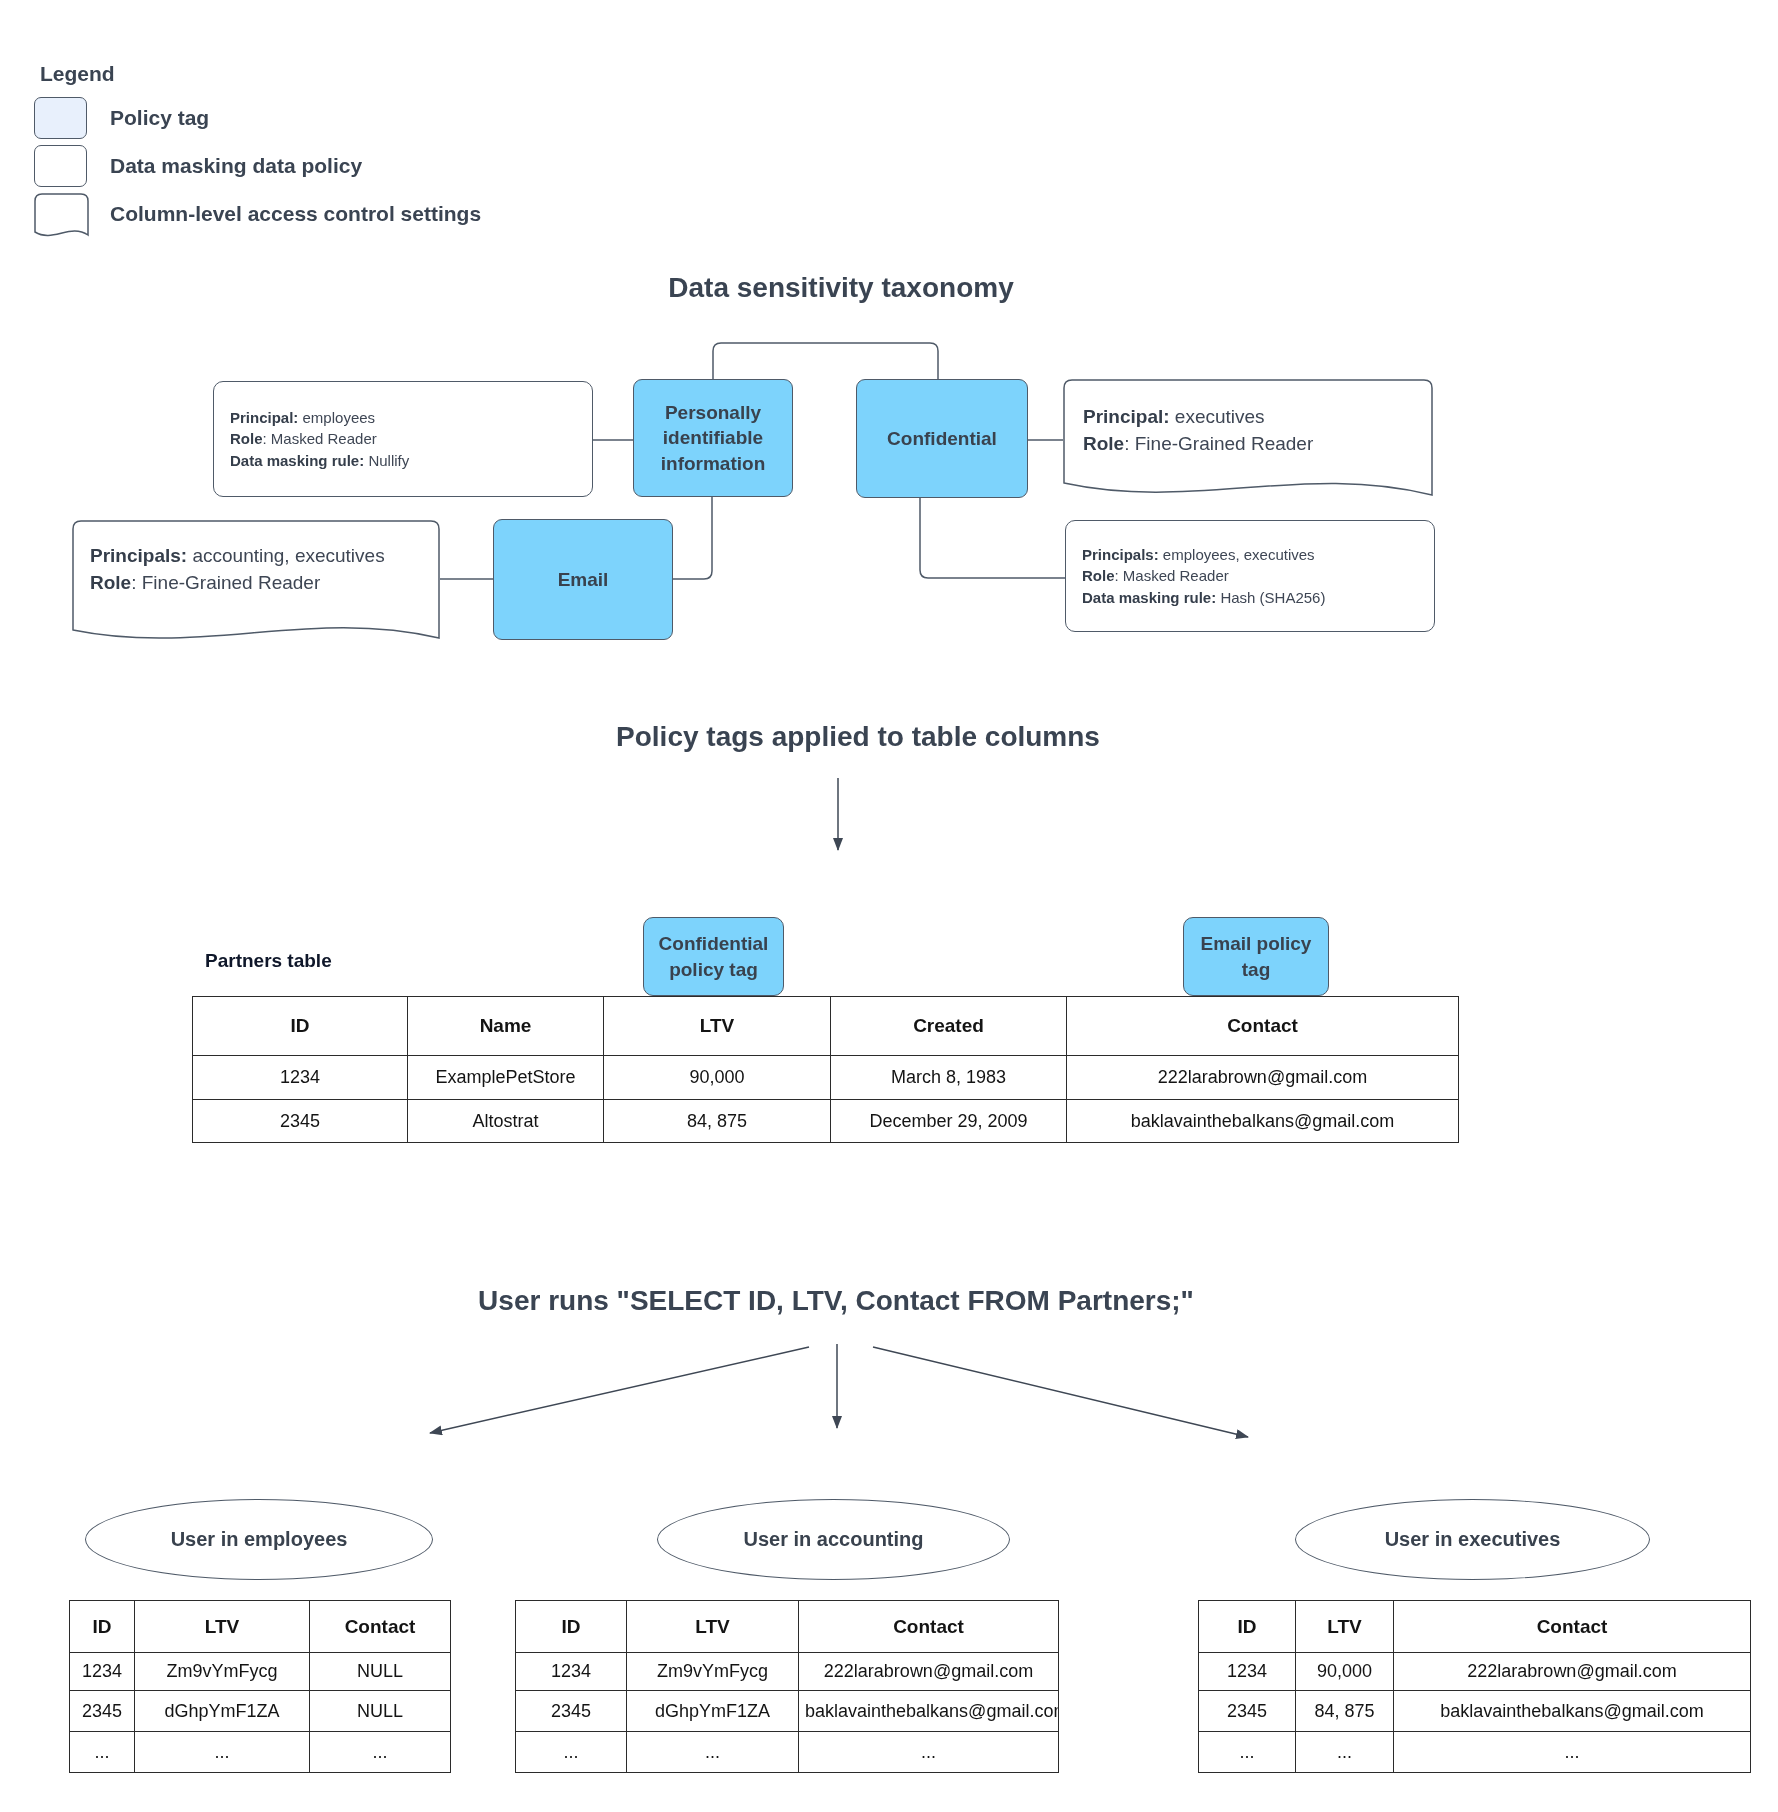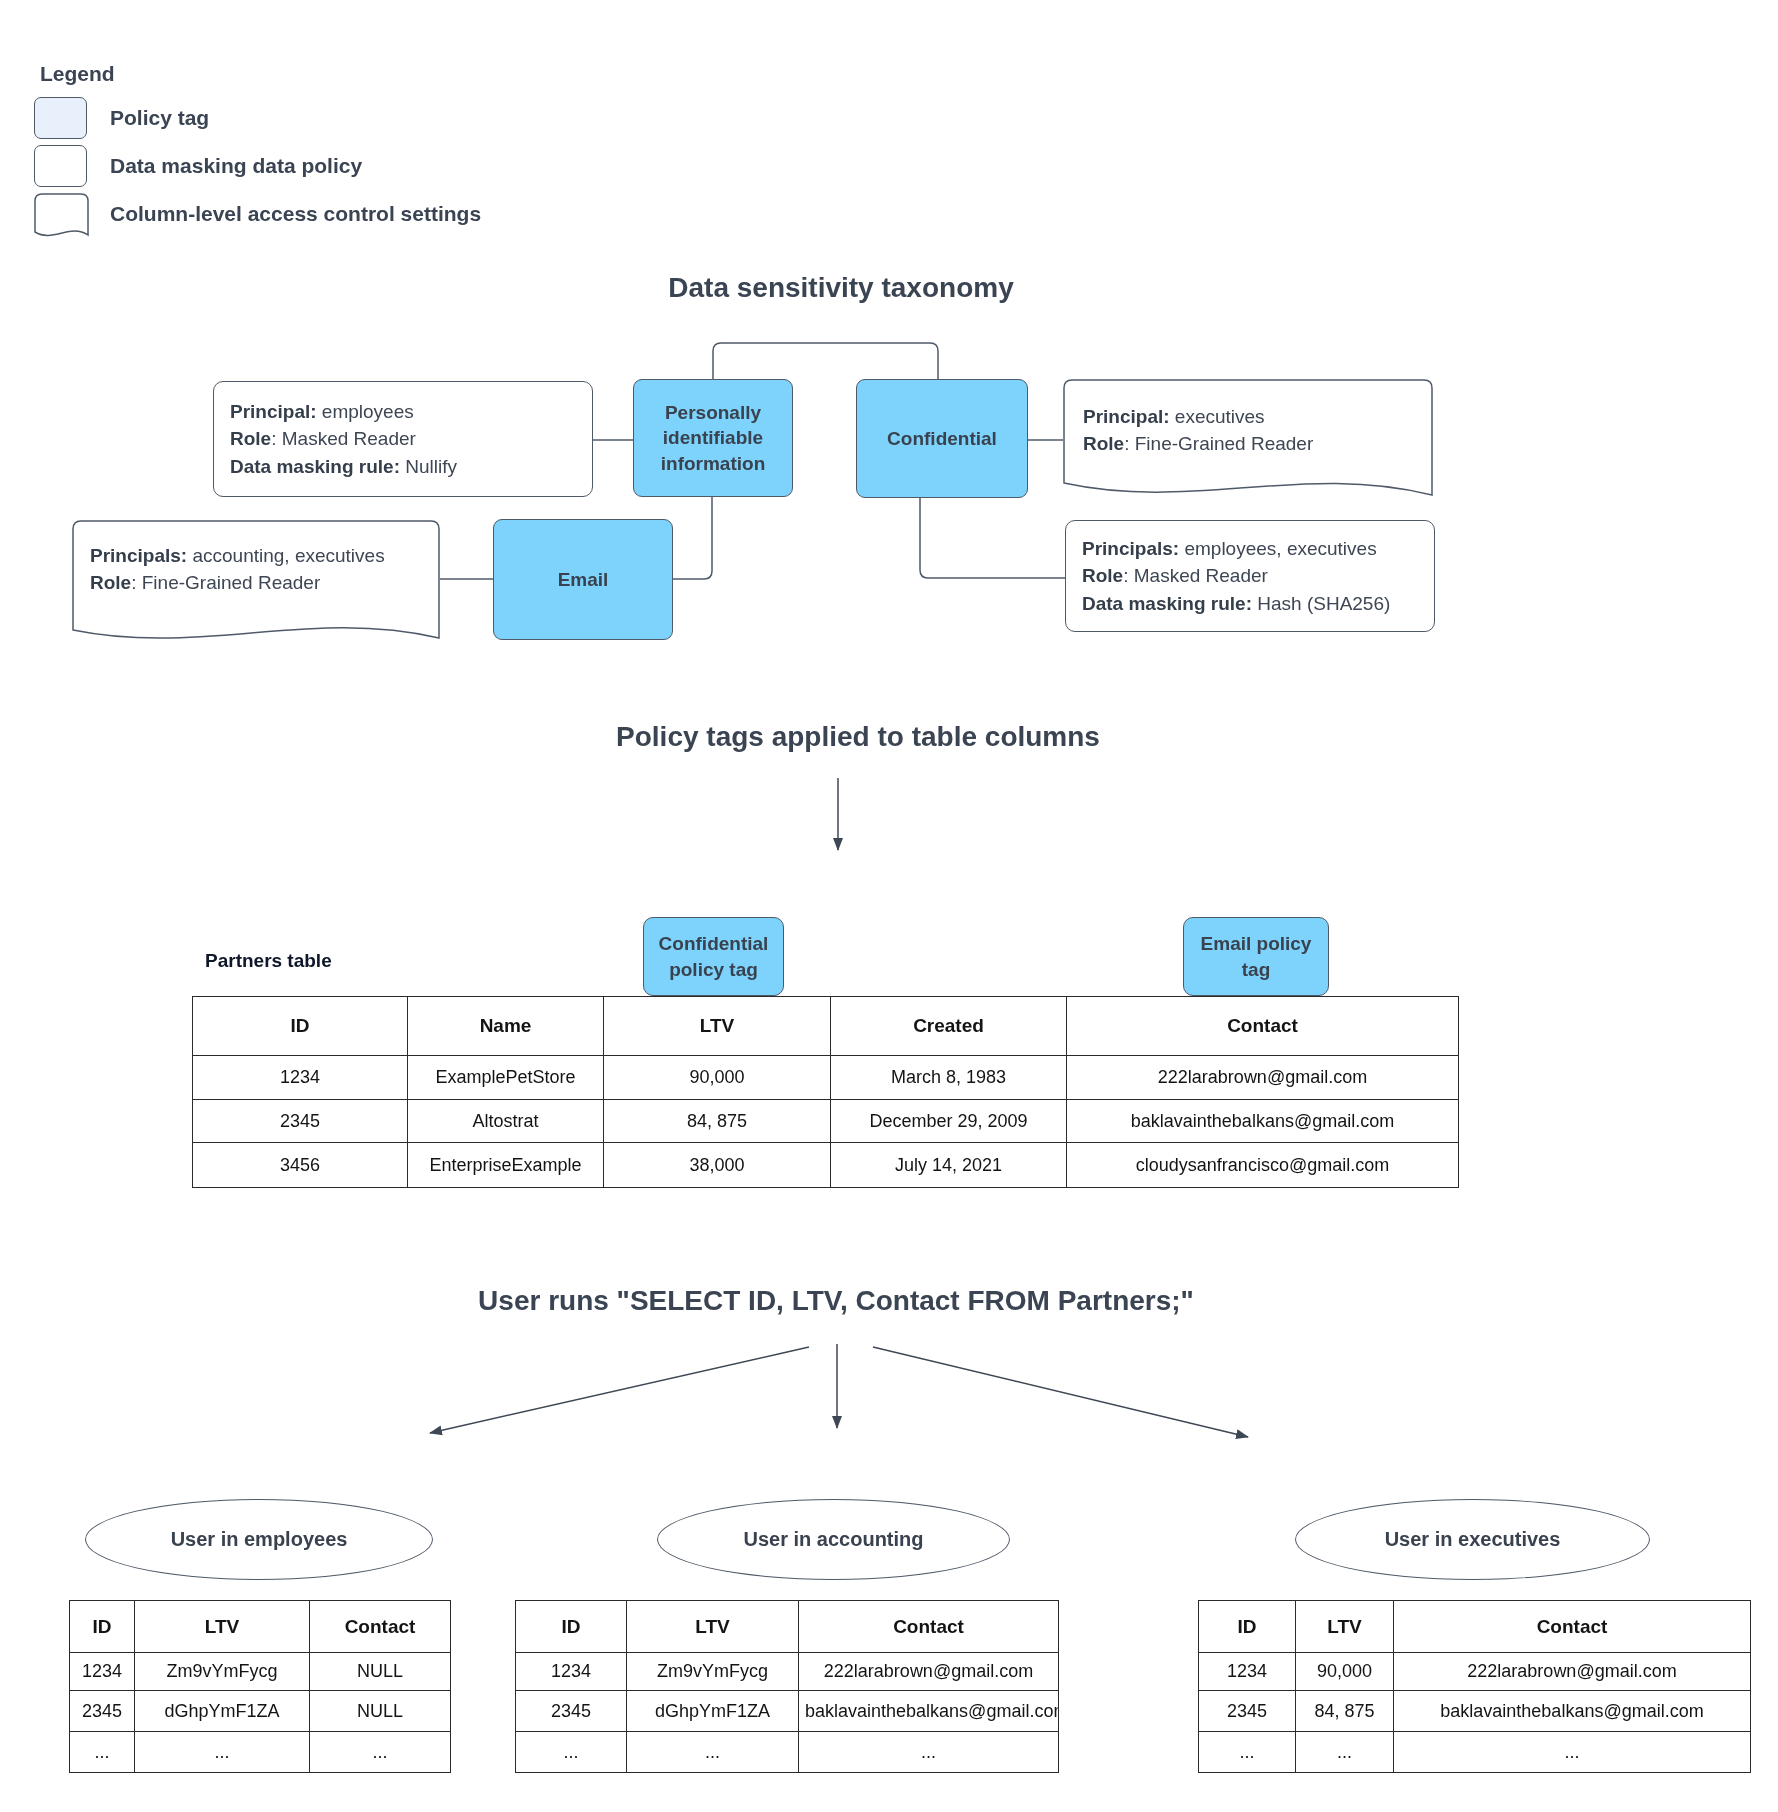--- a/index.html
+++ b/index.html
@@ -9,21 +9,21 @@
   .heading{font-size:28px;font-weight:bold;color:#3A4452;text-align:center;white-space:nowrap;}
   .legend-title{font-size:21px;font-weight:bold;color:#3A4452;}
   .legend-label{font-size:21px;font-weight:bold;color:#3A4452;display:flex;align-items:center;}
   .swatch{border:1.5px solid #4F5A68;border-radius:7px;background:#ffffff;}
   .swatch.blue{background:#E8F0FC;}
   .tag{background:#7dd3fc;border:1.5px solid #4F5A68;border-radius:9px;
        display:flex;align-items:center;justify-content:center;text-align:center;
        font-weight:bold;font-size:19px;line-height:1.35;color:#39424E;padding:4px;}
   .policybox{background:#ffffff;border:1.5px solid #4F5A68;border-radius:10px;
        display:flex;flex-direction:column;justify-content:center;
-       padding:10px 16px;font-size:19px;line-height:1.43;color:#3E4654;white-space:nowrap;}
+       padding:10px 16px;font-size:15px;line-height:1.43;color:#3E4654;white-space:nowrap;}
   .pline b{color:#353E4B;}
   .wavy-text{position:absolute;font-size:19px;line-height:1.43;color:#3E4654;white-space:nowrap;}
   .wavy-text b{color:#353E4B;}
   .ellipse{background:#ffffff;border:1.5px solid #4F5A68;border-radius:50%;
        display:flex;align-items:center;justify-content:center;
        font-size:20px;font-weight:bold;color:#39424E;}
   table.dtable{border-collapse:collapse;table-layout:fixed;background:#fff;}
   table.dtable th,table.dtable td{border:1.5px solid #2B2B2B;text-align:center;
        font-size:18px;color:#141414;padding:4px 6px;overflow:hidden;white-space:nowrap;}
   table.dtable th{font-size:19px;font-weight:bold;}
@@ -140,27 +140,20 @@
       <td>March 8, 1983</td>
       <td>222larabrown@gmail.com</td>
     </tr>
     <tr style="height:43px">
       <td>2345</td>
       <td>Altostrat</td>
       <td>84, 875</td>
       <td>December 29, 2009</td>
       <td>baklavainthebalkans@gmail.com</td>
     </tr>
-    <tr style="height:45px">
-      <td>3456</td>
-      <td>EnterpriseExample</td>
-      <td>38,000</td>
-      <td>July 14, 2021</td>
-      <td>cloudysanfrancisco@gmail.com</td>
-    </tr>
   </tbody>
     </table>
 
   <div class="abs heading" style="left:436px;top:1285px;width:800px;">User runs "SELECT ID, LTV, Contact FROM Partners;"</div>
 
   <div class="abs ellipse" style="left:85px;top:1499px;width:348px;height:81px;">User in employees</div>
   <table class="dtable abs" style="left:69px;top:1600px;width:381px;">
     <colgroup>
         <col style="width:65px">
         <col style="width:175px">

